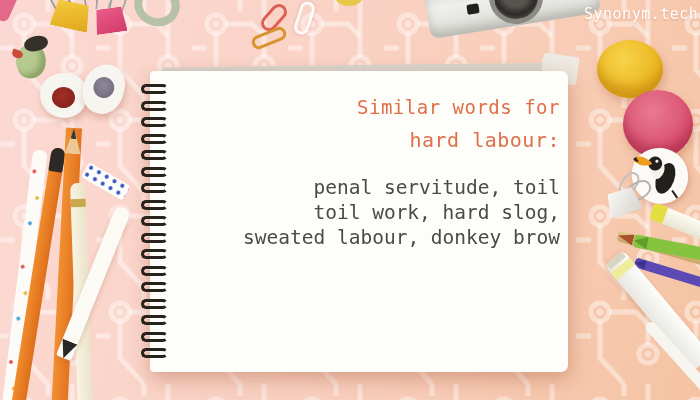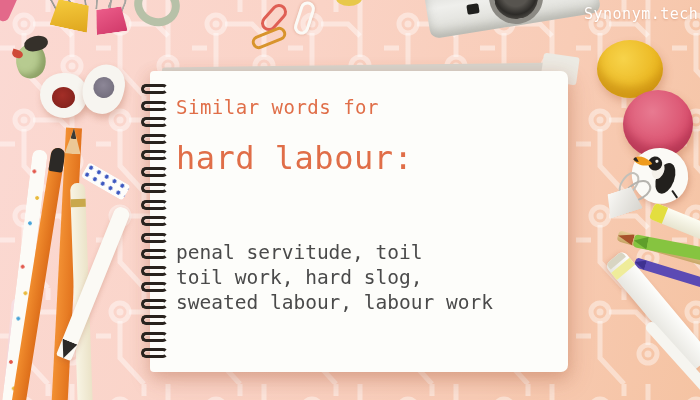--- a/index.html
+++ b/index.html
@@ -10,25 +10,25 @@
   .circuit{left:0;top:0;}
 
   
   .back-page-top{left:162px;top:65px;width:400px;height:16px;background:#d9d6cf;border-radius:3px;transform:rotate(-0.7deg);}
   .back-page-corner{left:542px;top:55px;width:36px;height:28px;background:#eceae3;transform:rotate(8deg);border-radius:3px;}
   .paper{left:150px;top:71px;width:418px;height:301px;background:#fdfdfa;border-radius:4px 7px 7px 4px;
          box-shadow:0 5px 16px rgba(170,90,55,.30),3px 10px 26px rgba(170,90,55,.16);}
   .spiral{left:141px;top:84px;width:34px;height:288px;display:flex;flex-direction:column;}
   .spiral .ring{position:static;width:27px;height:10px;border:3px solid #29231e;border-right:3px solid rgba(0,0,0,0);
                 border-radius:6px;margin-bottom:6.5px;flex:none;box-shadow:inset 1px 1px 0 rgba(255,255,255,.35);}
-  .content{left:176px;top:96px;width:384px;text-align:left;}
+  .content{left:176px;top:96px;width:384px;text-align:right;}
   .content div{position:static;}
   .title1{font-size:19px;color:#e06e48;letter-spacing:.5px;}
-  .title2{font-size:32px;color:#e06e48;margin-top:21px;letter-spacing:.5px;}
-  .syns{margin-top:63px;font-size:19.5px;line-height:25px;color:#4a4a4a;}
+  .title2{font-size:20px;color:#e06e48;margin-top:10px;letter-spacing:.5px;}
+  .syns{margin-top:23px;font-size:19.5px;line-height:25px;color:#4a4a4a;}
 
   .brand{left:584px;top:5px;font-size:15px;color:#ffffff;letter-spacing:.5px;text-shadow:0 1px 2px rgba(180,100,60,.35);}
 
   
   .scissors{left:134px;top:-16px;width:46px;height:42px;border:8px solid #b7c1a8;border-radius:50%;transform:rotate(18deg);}
   .clip-yellow-body{left:52px;top:2px;width:38px;height:27px;background:linear-gradient(160deg,#f6cc3e,#dfa61e);
         clip-path:polygon(10% 0,90% 0,100% 100%,0 100%);transform:rotate(12deg);}
   .clip-yellow-wire1{left:50px;top:-12px;width:18px;height:20px;border:2.5px solid #9a9a94;border-bottom:none;border-radius:9px 9px 0 0;transform:rotate(-28deg);}
   .clip-yellow-wire2{left:68px;top:-10px;width:18px;height:20px;border:2.5px solid #9a9a94;border-bottom:none;border-radius:9px 9px 0 0;transform:rotate(-10deg);}
   .clip-pink-body{left:95px;top:8px;width:31px;height:25px;background:linear-gradient(160deg,#ec5d8a,#d13a6a);
@@ -235,17 +235,17 @@
       <div class="ring"></div>
       <div class="ring"></div>
       <div class="ring"></div>
     </div>
   <div class="content">
     <div class="title1">Similar words for</div>
     <div class="title2">hard labour:</div>
     <div class="syns">
       <div>penal servitude, toil</div>
       <div>toil work, hard slog,</div>
-      <div>sweated labour, labour work</div>
+      <div>sweated labour, donkey brow</div>
     </div>
   </div>
 
 </div>
 
 </body></html>

